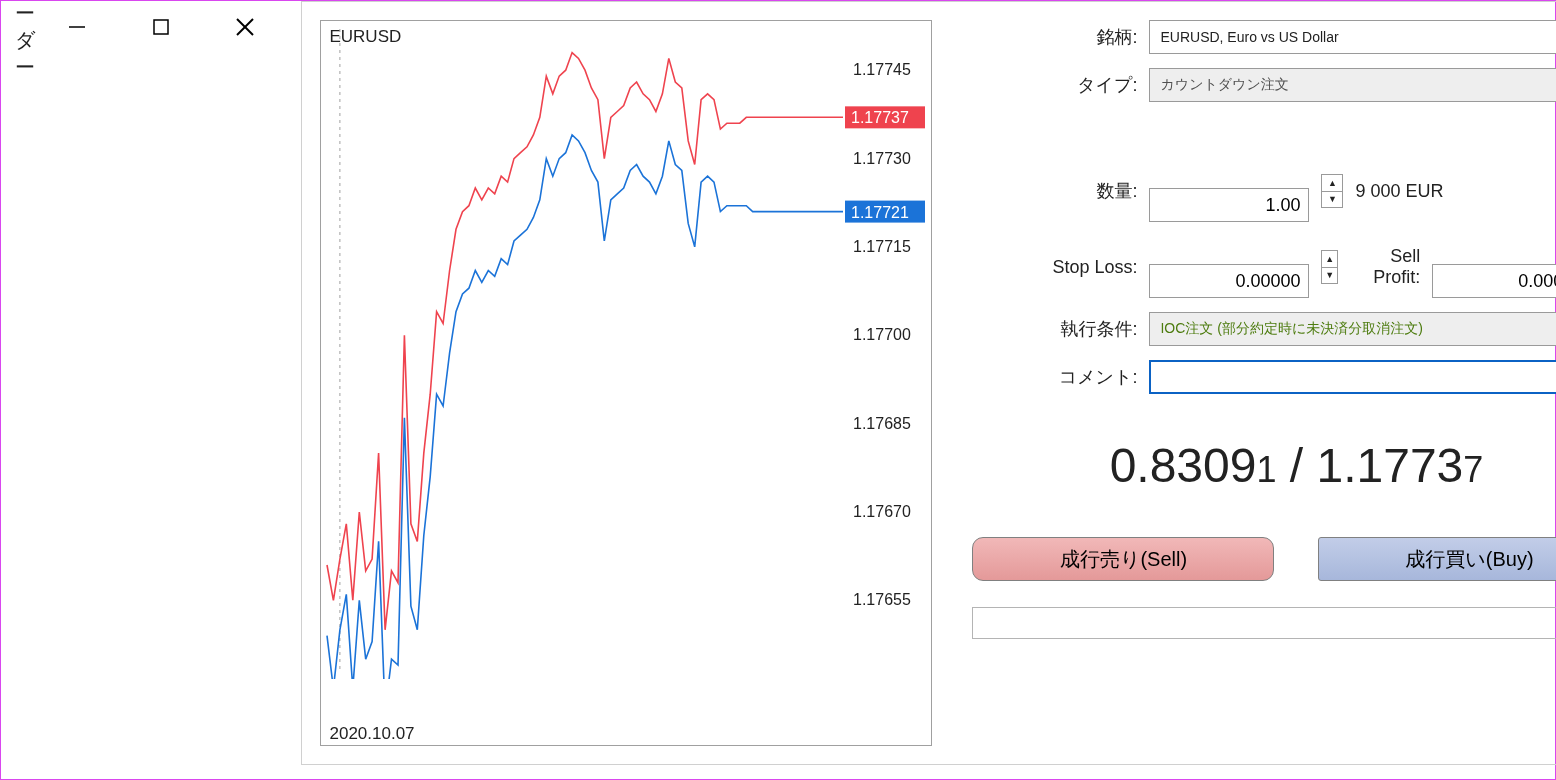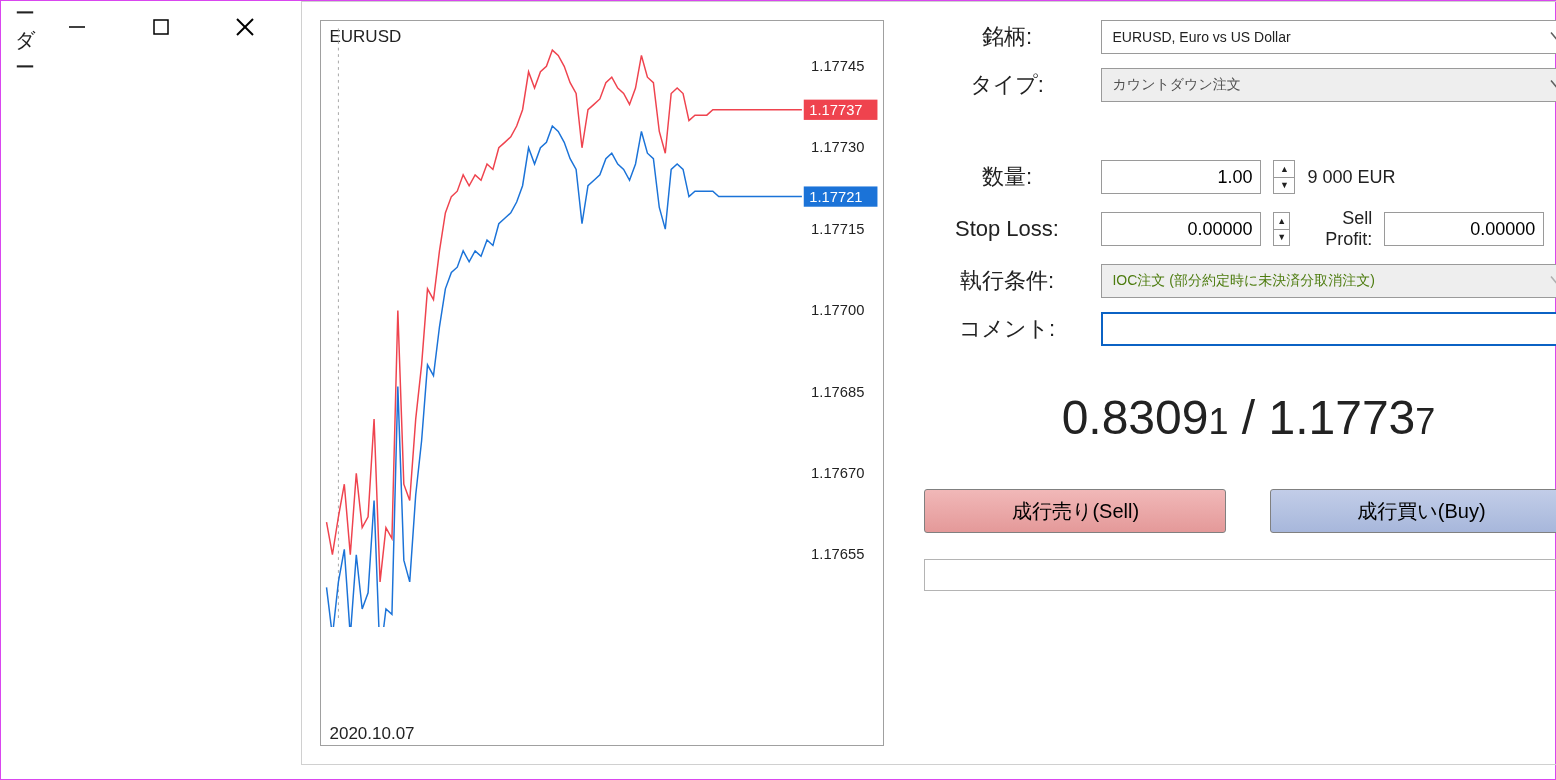--- a/index.html
+++ b/index.html
@@ -43,21 +43,21 @@
   .winbtn svg { stroke:#000; }
   .client {
     flex:1;
     border: 1px solid #d0d0d0;
     margin: 0 14px 14px 14px;
     display:flex;
     padding: 18px;
     gap: 40px;
   }
   .chartbox {
-    width: 564px;
+    width: 612px;
     height: 100%;
     border:1px solid #a0a0a0;
     position:relative;
     padding-left:21px;
   }
   .chart-title {
     position:absolute;
     top:6px; left:8px;
     font-size:17px;
   }
@@ -77,22 +77,22 @@
     gap: 14px;
     padding-right: 4px;
   }
   .row {
     display:flex;
     align-items:center;
     gap: 12px;
   }
   .lbl {
     width: 165px;
-    text-align:center;
-    font-size:22px;
+    text-align:right;
+    font-size:18px;
   }
   .field {
     flex:1;
     display:flex;
     align-items:center;
     gap:12px;
   }
   .combo {
     height: 34px;
     border:1px solid #9a9a9a;
@@ -113,20 +113,21 @@
     position:absolute; right:8px; top:50%; transform:translateY(-50%);
   }
   .numbox {
     width: 160px;
     height:34px;
     border:1px solid #9a9a9a;
     text-align:right;
     padding: 0 8px;
     font-size:18px;
     background:#fff;
+    margin-top:28px;
   }
   .spinner {
     width:22px; height:34px;
     display:flex; flex-direction:column;
     border:1px solid #9a9a9a;
   }
   .spinner div {
     flex:1; display:flex; align-items:center; justify-content:center;
     font-size:9px;
   }
@@ -156,20 +157,21 @@
     border:1px solid #808080;
     border-radius:3px;
     font-size:20px;
     display:flex;
     align-items:center;
     justify-content:center;
     color:#000;
   }
   .bigbtn.sell {
     background: linear-gradient(#f1b8b8, #e49999);
+    border-radius: 11px;
   }
   .bigbtn.buy {
     background: linear-gradient(#c2cde8, #a7b7db);
   }
   .statusbar {
     height:32px;
     border:1px solid #b4b4b4;
     margin-top:12px;
   }
   .inline-static { font-size:18px; }

